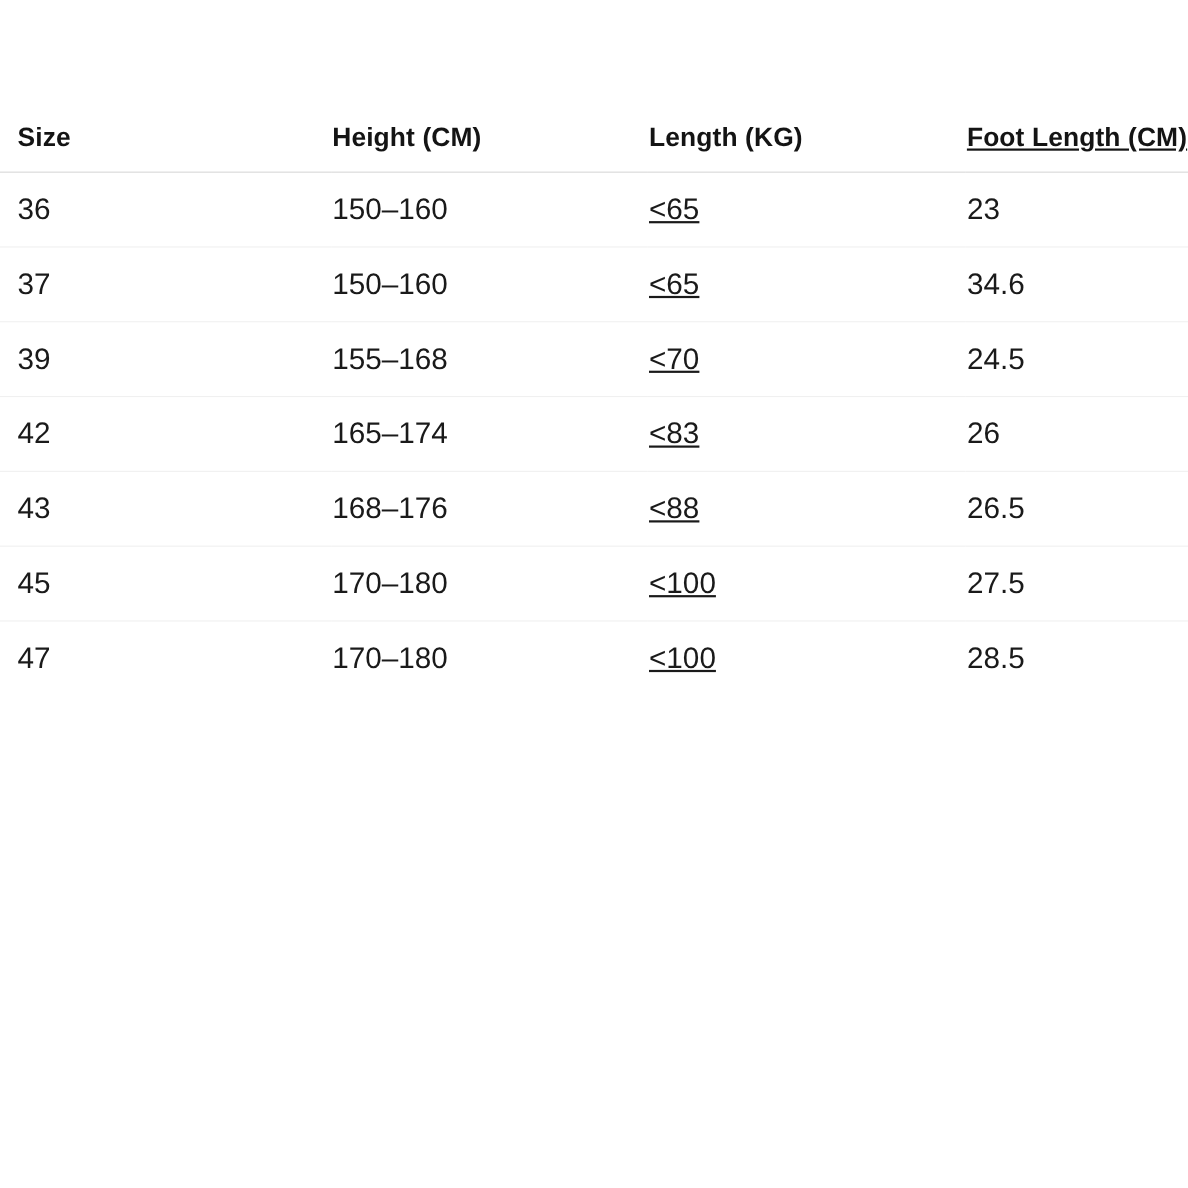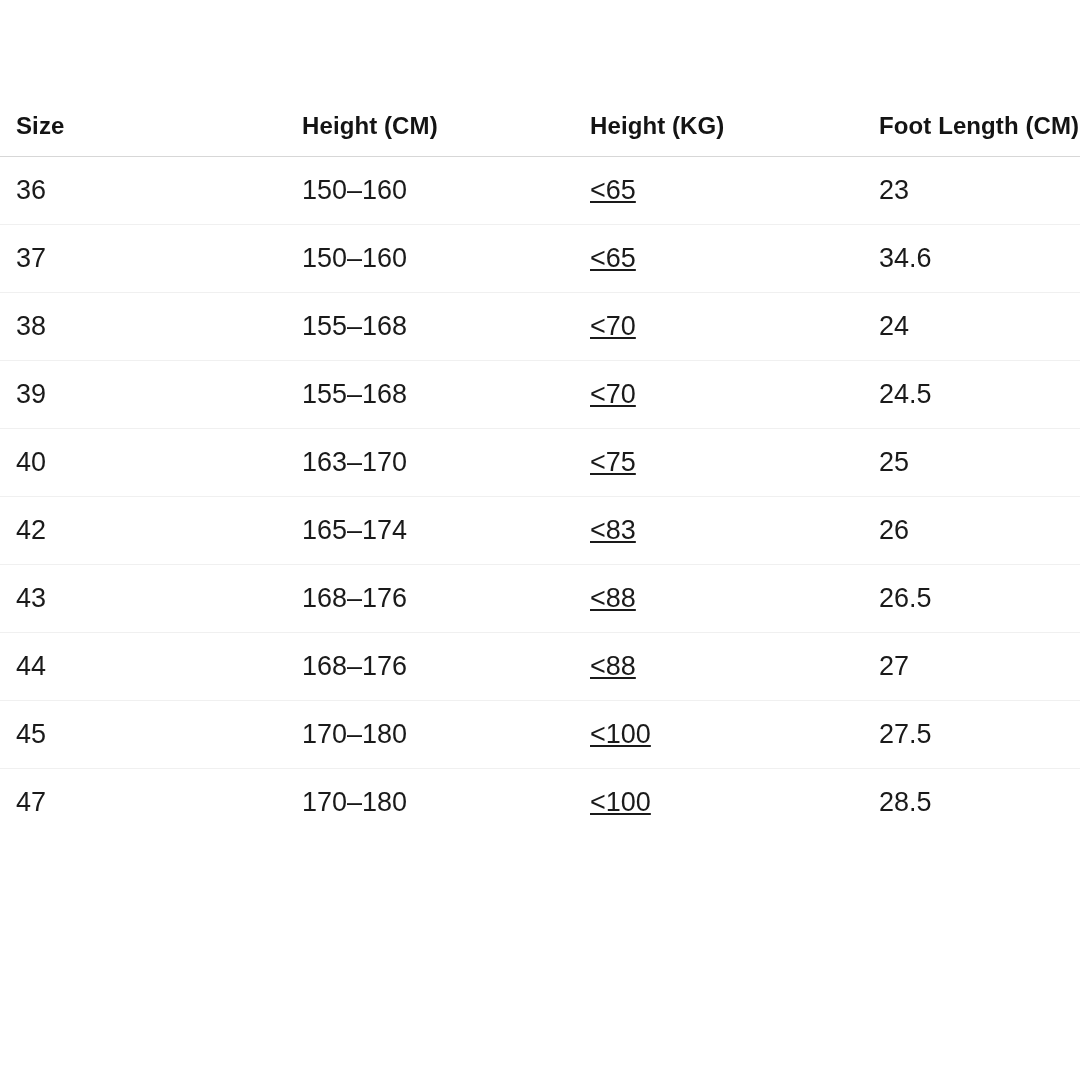--- a/index.html
+++ b/index.html
@@ -50,21 +50,21 @@
     color: #141414;
     padding: 0 0 16px 0;
     vertical-align: bottom;
     white-space: nowrap;
     letter-spacing: 0.1px;
   }
 
   thead th.col-size   { padding-left: 16px; }
   thead th.col-height { padding-left: 1px; }
   thead th.col-weight { padding-left: 1px; }
-  thead th.col-foot   { padding-left: 1px; }
+  thead th.col-foot   { padding-left: 1px; text-decoration: underline; }
 
   thead tr {
     border-bottom: 1.5px solid #d7d7d7;
   }
 
   tbody td {
     text-align: left;
     font-size: 27px;
     font-weight: normal;
     color: #1a1a1a;
@@ -97,72 +97,54 @@
       <colgroup>
         <col class="c-size">
         <col class="c-height">
         <col class="c-weight">
         <col class="c-foot">
       </colgroup>
       <thead>
         <tr>
           <th class="col-size">Size</th>
           <th class="col-height">Height (CM)</th>
-          <th class="col-weight">Height (KG)</th>
+          <th class="col-weight">Length (KG)</th>
           <th class="col-foot">Foot Length (CM)</th>
         </tr>
       </thead>
       <tbody>
         <tr>
           <td class="col-size">36</td>
           <td class="col-height">150–160</td>
           <td class="col-weight">&lt;65</td>
           <td class="col-foot">23</td>
         </tr>
         <tr>
           <td class="col-size">37</td>
           <td class="col-height">150–160</td>
           <td class="col-weight">&lt;65</td>
           <td class="col-foot">34.6</td>
         </tr>
         <tr>
-          <td class="col-size">38</td>
-          <td class="col-height">155–168</td>
-          <td class="col-weight">&lt;70</td>
-          <td class="col-foot">24</td>
-        </tr>
-        <tr>
           <td class="col-size">39</td>
           <td class="col-height">155–168</td>
           <td class="col-weight">&lt;70</td>
           <td class="col-foot">24.5</td>
-        </tr>
-        <tr>
-          <td class="col-size">40</td>
-          <td class="col-height">163–170</td>
-          <td class="col-weight">&lt;75</td>
-          <td class="col-foot">25</td>
         </tr>
         <tr>
           <td class="col-size">42</td>
           <td class="col-height">165–174</td>
           <td class="col-weight">&lt;83</td>
           <td class="col-foot">26</td>
         </tr>
         <tr>
           <td class="col-size">43</td>
           <td class="col-height">168–176</td>
           <td class="col-weight">&lt;88</td>
           <td class="col-foot">26.5</td>
-        </tr>
-        <tr>
-          <td class="col-size">44</td>
-          <td class="col-height">168–176</td>
-          <td class="col-weight">&lt;88</td>
-          <td class="col-foot">27</td>
         </tr>
         <tr>
           <td class="col-size">45</td>
           <td class="col-height">170–180</td>
           <td class="col-weight">&lt;100</td>
           <td class="col-foot">27.5</td>
         </tr>
         <tr>
           <td class="col-size">47</td>
           <td class="col-height">170–180</td>

